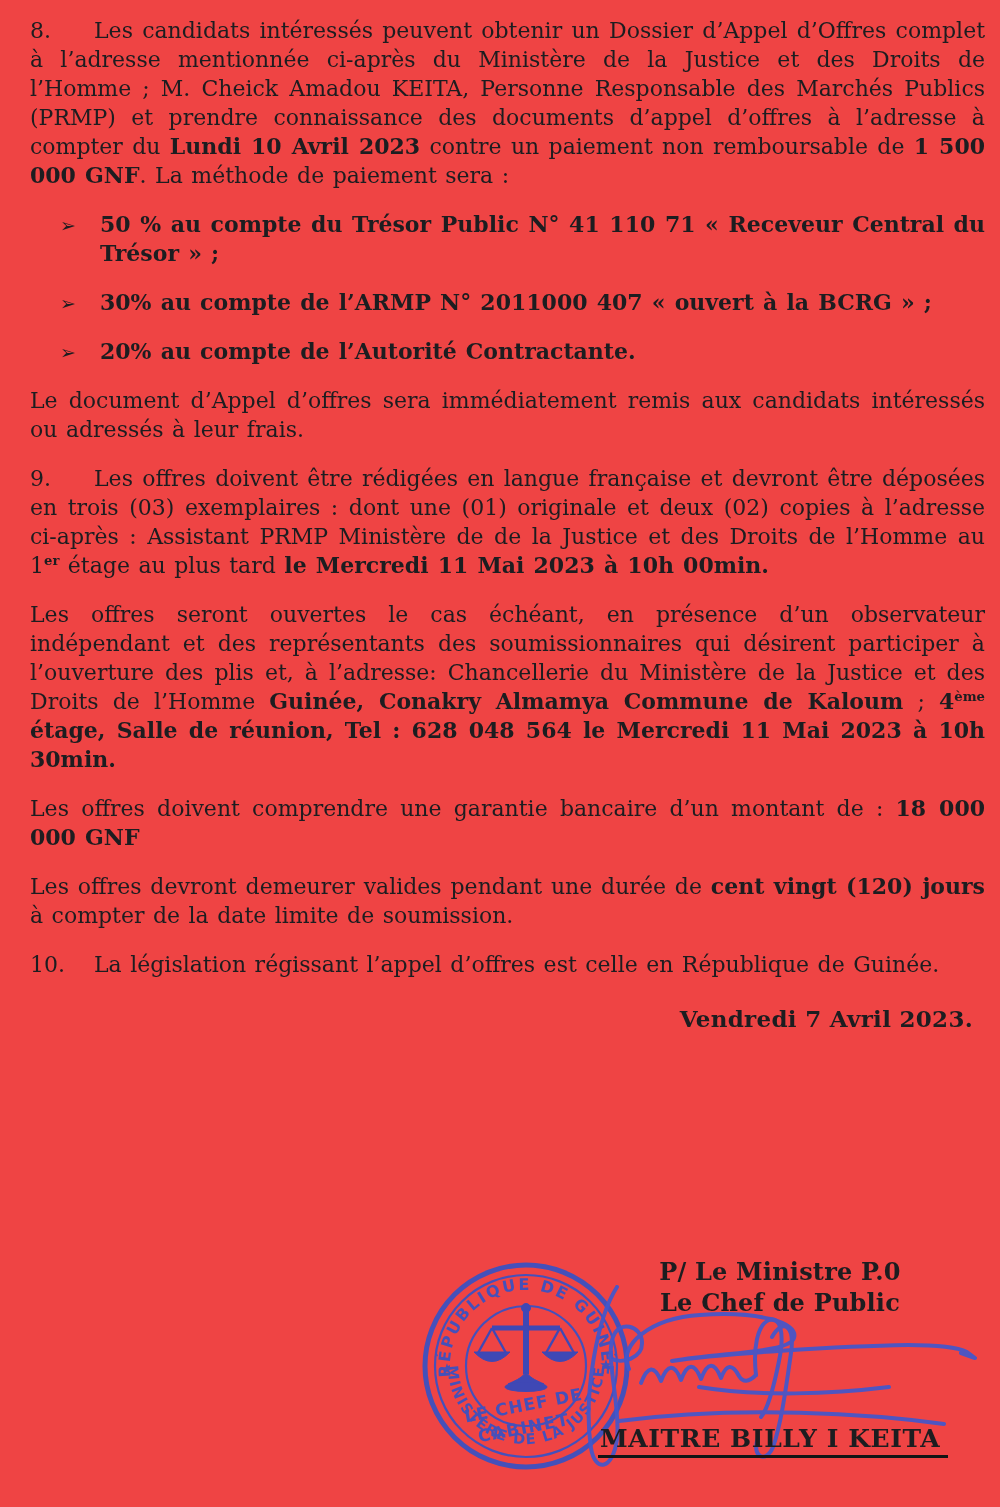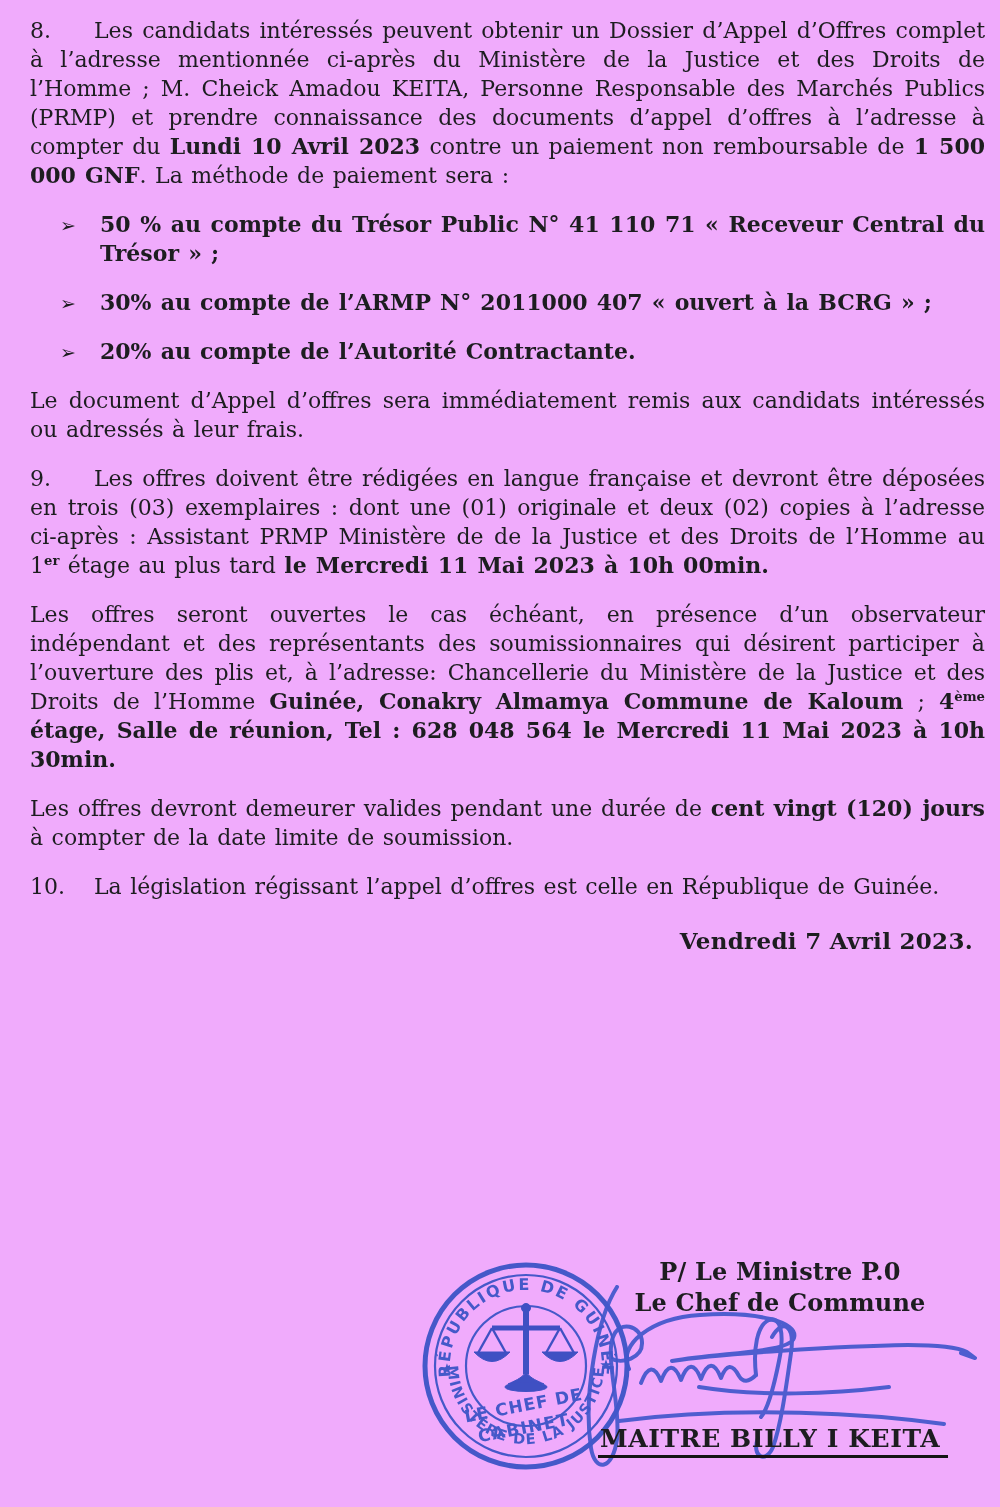--- a/index.html
+++ b/index.html
@@ -1,17 +1,17 @@
 <!DOCTYPE html>
 <html><head>
 <meta charset="utf-8">
 <style>
   html,body{margin:0;padding:0;background:#ffffff;}
   #page{
-    position:relative;width:1000px;height:1507px;background:#f0abfc;
+    position:relative;width:1000px;height:1507px;background:#ef4444;
     font-family:"DejaVu Serif", serif;color:#1d1d20;overflow:hidden;
   }
   .content{position:absolute;left:30px;top:16px;width:955px;}
   .para{font-size:22px;line-height:29px;text-align:justify;margin:20px 0 0 0;word-spacing:1.5px;}
   .para:first-child{margin-top:0;}
   .num{display:inline-block;width:64px;}
   .bullet{position:relative;padding-left:70px;margin-top:20px;font-size:22px;line-height:29px;text-align:justify;word-spacing:1.5px;}
   .bullet .marker{position:absolute;left:30px;top:1px;font-size:19px;font-family:"DejaVu Sans",sans-serif;}
   .b{font-weight:700;}
   sup{font-size:.6em;line-height:0;vertical-align:super;font-weight:bold;}
@@ -38,32 +38,33 @@
       <div class="bullet"><span class="marker">➢</span><span><span class="b">20% au compte de l’Autorité Contractante.</span></span></div>
     </div>
 
     <p class="para"><span><span>Le document d’Appel d’offres sera immédiatement remis aux candidats intéressés ou adressés à leur frais.</span></span></p>
 
     <p class="para"><span class="num">9.</span><span><span>Les offres doivent être rédigées en langue française et devront être déposées en trois (03) exemplaires : dont une (01) originale et deux (02) copies à l’adresse ci-après : Assistant PRMP Ministère de de la Justice et des Droits de l’Homme au 1</span><sup>er</sup><span> étage au plus tard </span><span class="b">le Mercredi 11 Mai 2023 à 10h 00min.</span></span></p>
 
 
     <p class="para"><span><span>Les offres seront ouvertes le cas échéant, en présence d’un observateur indépendant et des représentants des soumissionnaires qui désirent participer à l’ouverture des plis et, à l’adresse: Chancellerie du Ministère de la Justice et des Droits de l’Homme </span><span class="b">Guinée, Conakry Almamya Commune de Kaloum</span><span> ; </span><span class="b">4</span><sup class="b">ème</sup><span class="b"> étage, Salle de réunion, Tel : 628 048 564 le Mercredi 11 Mai 2023 à 10h 30min.</span></span></p>
 
+    <p class="para"><span><span>Les offres doivent comprendre une garantie bancaire d’un montant de :  </span><span class="b">18 000 000 GNF</span></span></p>
 
 
     <p class="para"><span><span>Les offres devront demeurer valides pendant une durée de </span><span class="b">cent vingt (120) jours</span><span> à compter de la date limite de soumission.</span></span></p>
 
     <p class="para"><span class="num">10.</span><span><span>La législation régissant l’appel d’offres est celle en République de Guinée.</span></span></p>
 
     <p class="date-line">Vendredi 7 Avril 2023.</p>
   </div>
 
   <div class="sig-titles">
     <div>P/ Le Ministre P.0</div>
-    <div>Le Chef de Commune</div>
+    <div>Le Chef de Public</div>
   </div>
 
   <div class="stamp-wrap">
     <svg width="216" height="216" viewBox="0 0 216 216">
       <defs>
         <path id="topArc" d="M 35 129 A 76 76 0 1 1 181 129"></path>
         <path id="botArc" d="M 30 108 A 78 78 0 0 0 186 108"></path>
       </defs>
       <g stroke="#3752c5" fill="none">
         <circle cx="108" cy="108" r="101" stroke-width="5"></circle>

